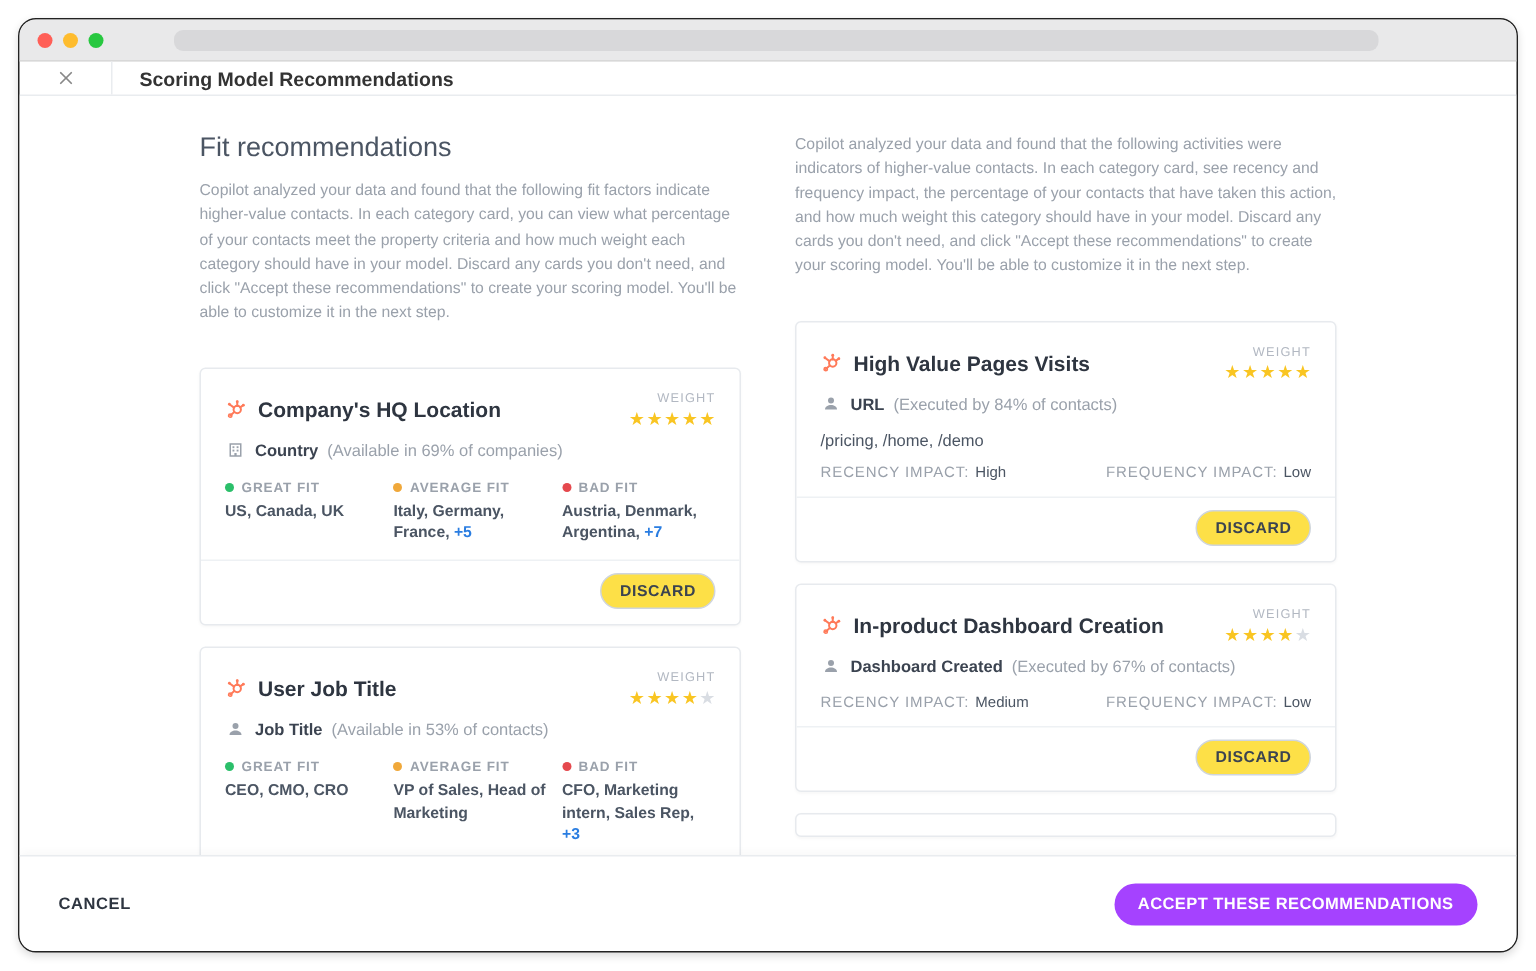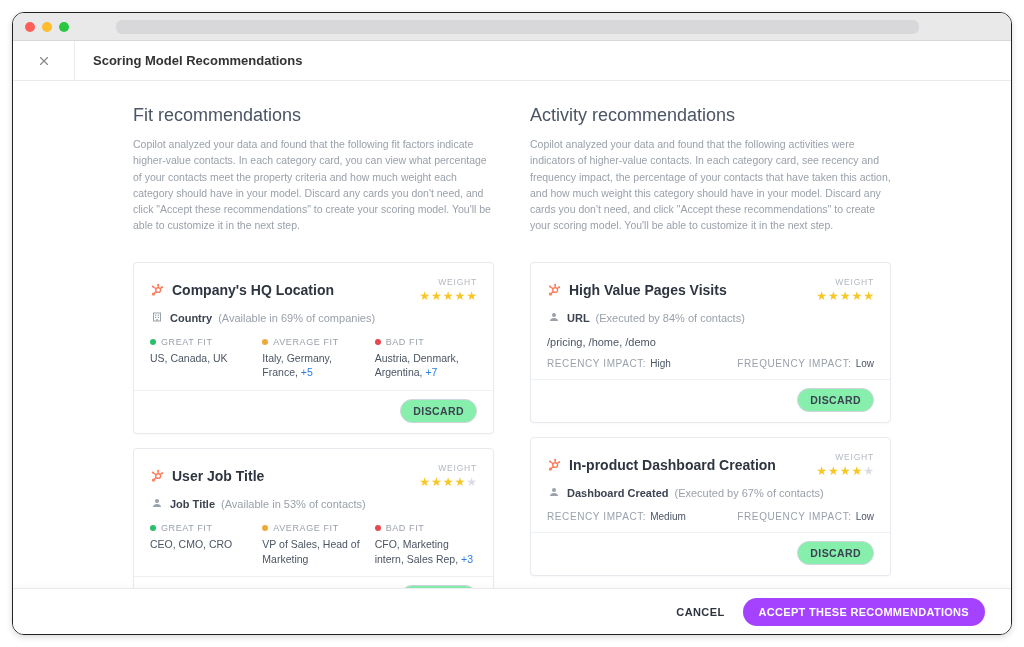--- a/index.html
+++ b/index.html
@@ -42,21 +42,21 @@
   .addr {
     flex: 1;
     height: 14px;
     background: #d8d8da;
     border-radius: 6px;
     margin: 0 80px 0 40px;
   }
 
   
   .modal-header {
-    height: 40px;
+    height: 23px;
     border-bottom: 1px solid #e9ecef;
     display: flex;
     align-items: center;
     flex: 0 0 auto;
   }
   .close-cell {
     width: 62px;
     height: 100%;
     border-right: 1px solid #e9ecef;
     display: flex;
@@ -149,21 +149,21 @@
   .subrow .icon-sm { color: #9aa1ab; font-size: 12px; width: 14px; text-align: center; }
   .subrow .prop { font-weight: 600; }
   .subrow .avail { color: #9aa1ab; font-weight: 400; }
 
   
   .fit-cols {
     display: flex;
     gap: 10px;
     border-top: 1px solid transparent;
   }
-  .fit-col { flex: 1 1 0; min-width: 0; }
+  .fit-col { flex: 1 1 0; min-width: 0; font-weight: bold; }
   .fit-head {
     display: flex; align-items: center; gap: 5px;
     font-size: 9px; letter-spacing: 0.6px; color: #9aa1ab;
     margin-bottom: 4px;
   }
   .fit-dot { width: 6px; height: 6px; border-radius: 50%; }
   .dot-green { background: #2bbf6a; }
   .dot-orange { background: #f0a83a; }
   .dot-red { background: #e5484d; }
   .fit-body {
@@ -185,47 +185,47 @@
 
   .card-footer {
     border-top: 1px solid #eef1f4;
     margin: 10px -16px 0 -16px;
     padding: 8px 16px 0 16px;
     display: flex;
     justify-content: flex-end;
   }
   .discard-btn {
     border: 1px solid #cfd5dd;
-    background: #86efac;
+    background: #fde047;
     color: #3b4350;
     font-size: 10.5px;
     font-weight: 600;
     letter-spacing: 0.4px;
     padding: 5px 12px;
     border-radius: 14px;
     cursor: pointer;
   }
 
   
   .sprocket {
     width: 14px; height: 14px;
     display: inline-block;
     position: relative;
   }
   .sprocket svg { width: 14px; height: 14px; }
 
   
   .footer-bar {
-    height: 46px;
+    height: 64px;
     flex: 0 0 auto;
     border-top: 1px solid #e9ecef;
     background: #fff;
     display: flex;
     align-items: center;
-    justify-content: flex-end;
+    justify-content: space-between;
     padding: 0 26px;
     gap: 18px;
     box-shadow: 0 -2px 6px rgba(0,0,0,0.03);
   }
   .cancel-link {
     font-size: 11px;
     font-weight: 700;
     letter-spacing: 0.4px;
     color: #2e3540;
     cursor: pointer;
@@ -412,21 +412,20 @@
           </div>
         </div>
         <div class="card-footer">
           <button class="discard-btn">DISCARD</button>
         </div>
       </div>
 
     </div>
 
     <div class="col">
-      <h2>Activity recommendations</h2>
       <p class="lede">Copilot analyzed your data and found that the following activities were indicators of higher-value contacts. In each category card, see recency and frequency impact, the percentage of your contacts that have taken this action, and how much weight this category should have in your model. Discard any cards you don't need, and click "Accept these recommendations" to create your scoring model. You'll be able to customize it in the next step.</p>
 
       <div class="card">
         <div class="card-head">
           <div class="card-title-wrap">
             <span class="sprocket"><svg>
                   <use href="#svg-sprocket"></use>
                 </svg></span>
             <span class="card-title">High Value Pages Visits</span>
           </div>

